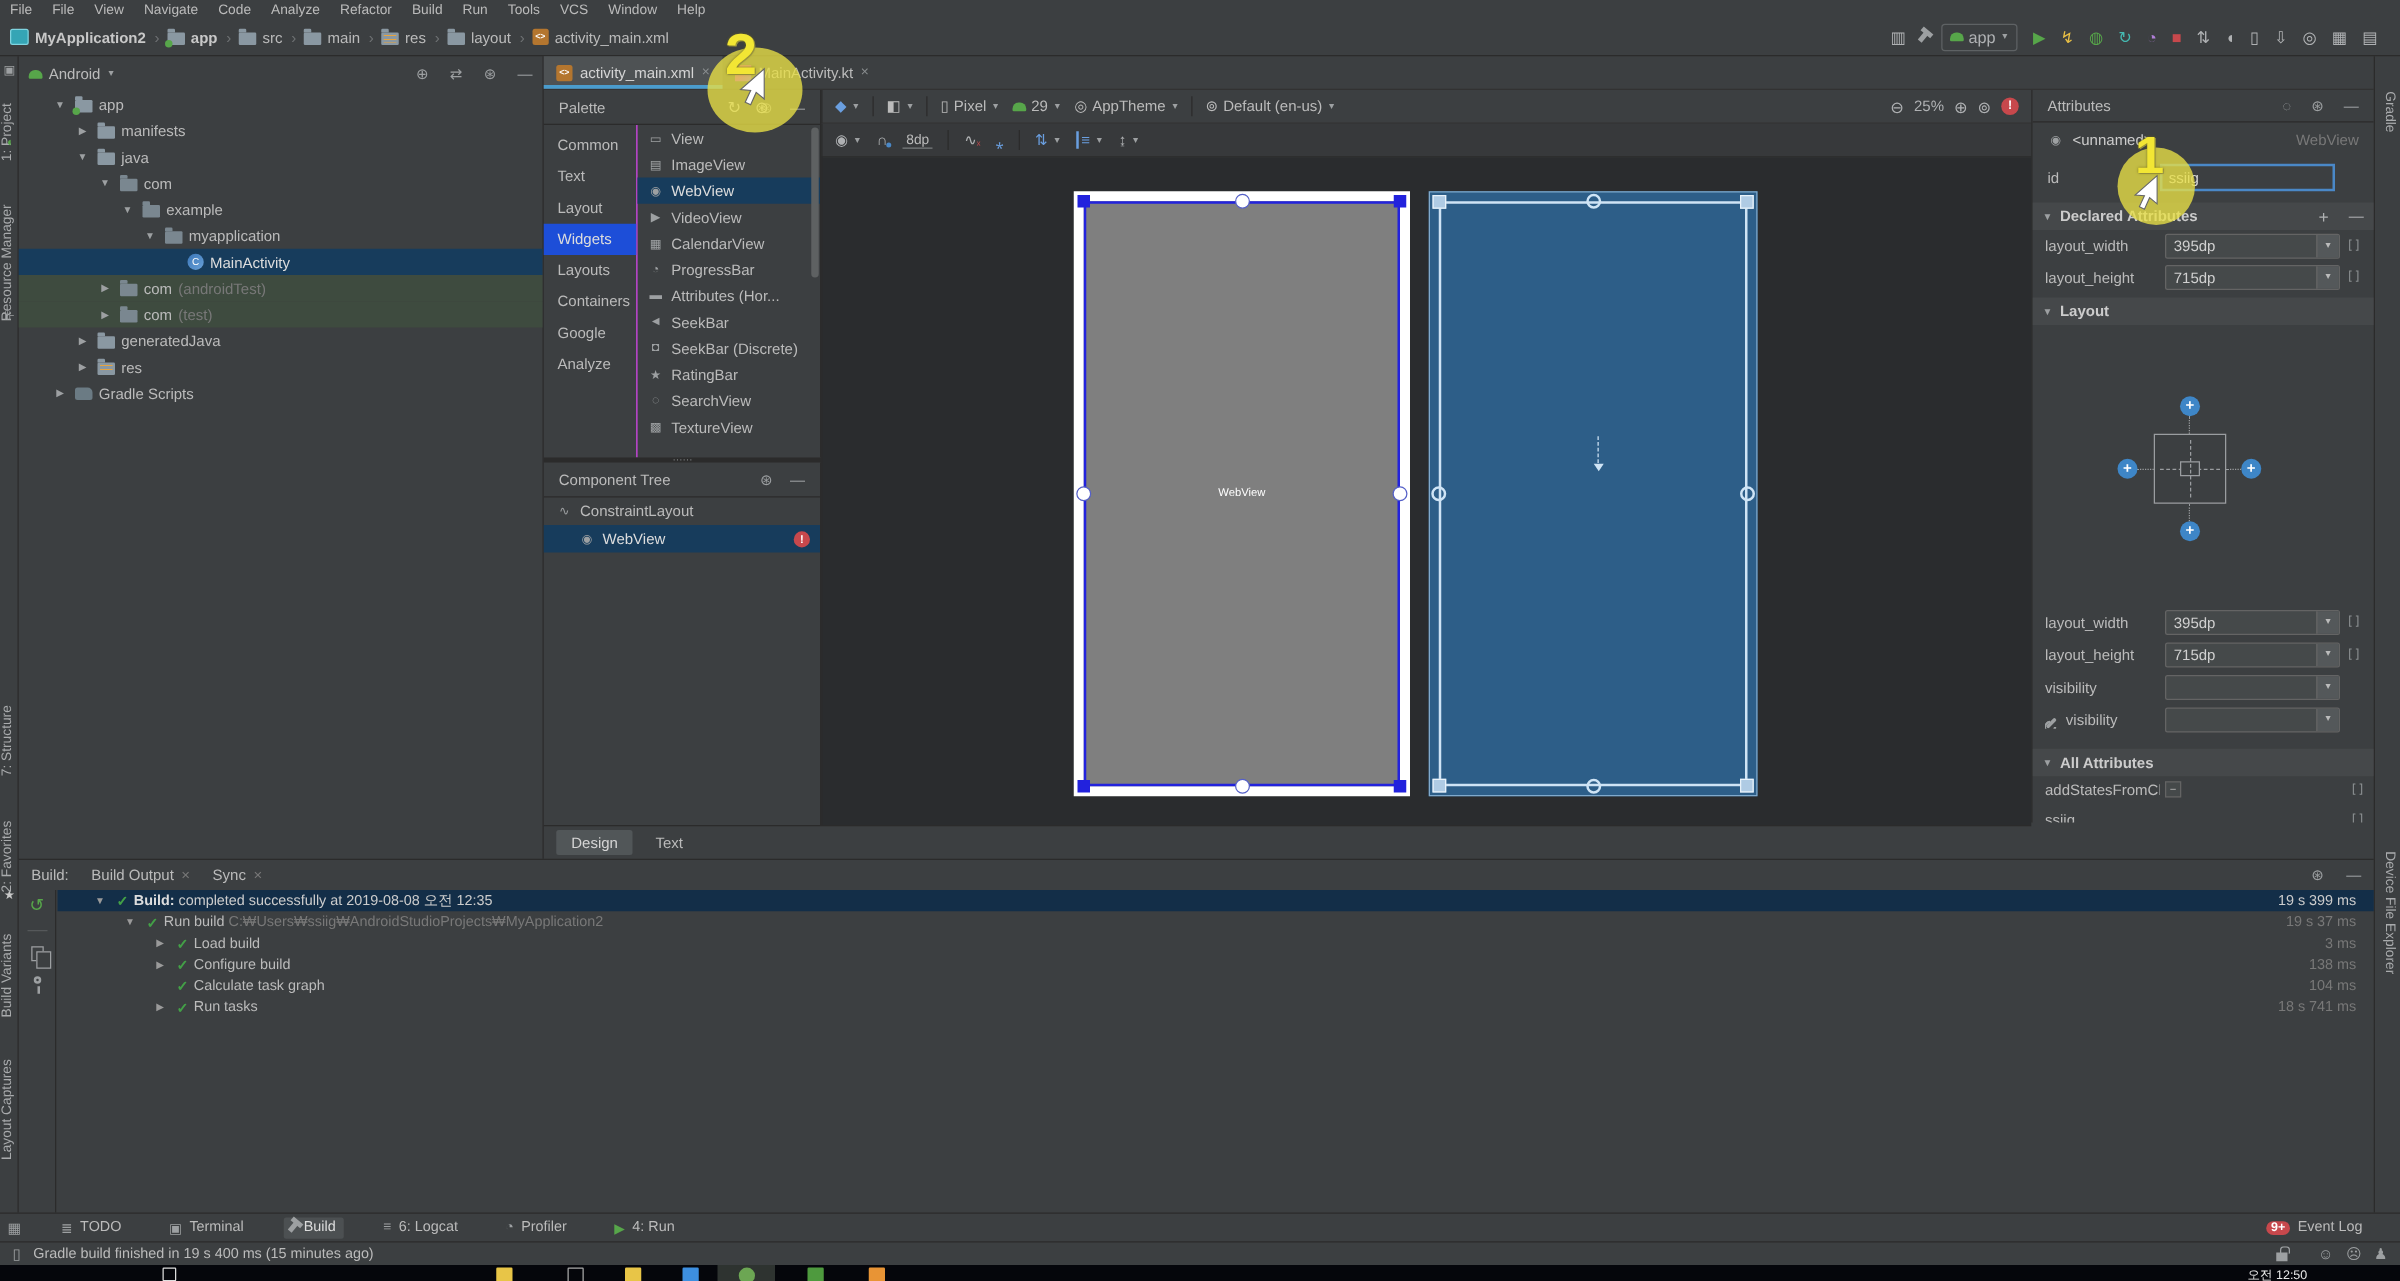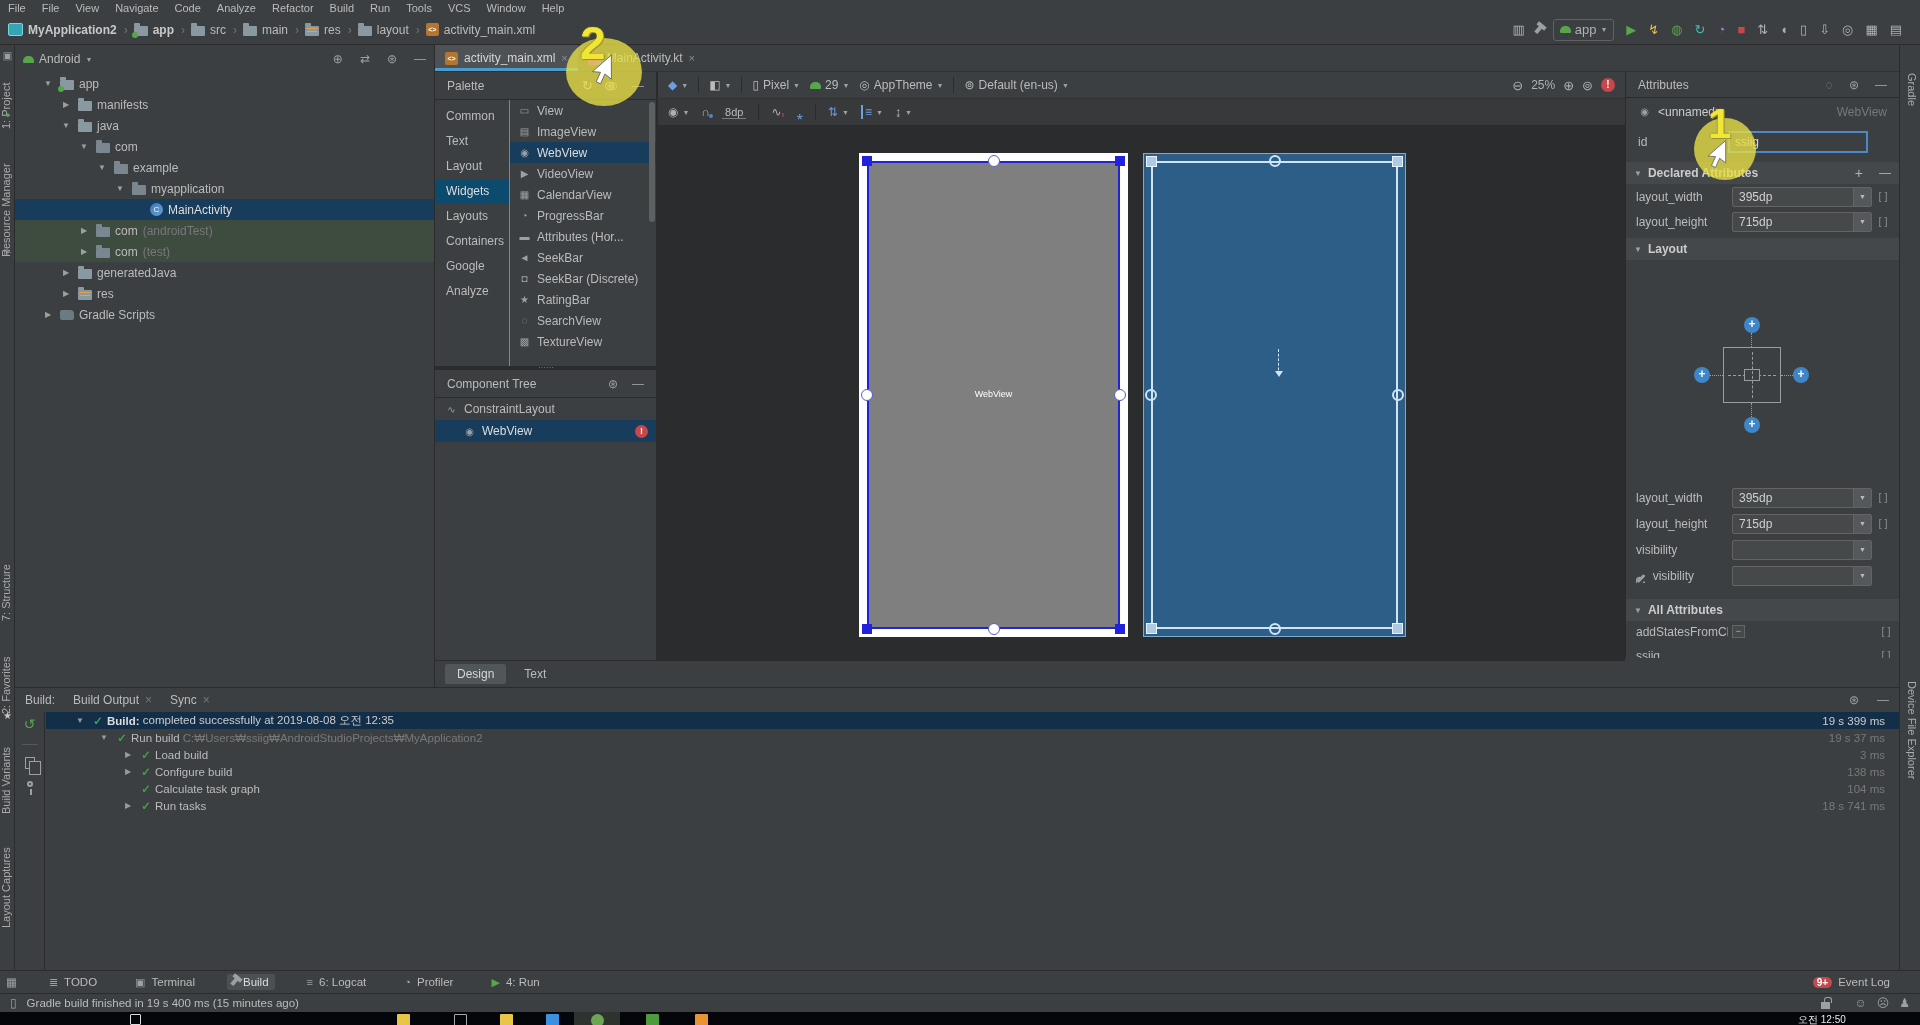--- a/index.html
+++ b/index.html
@@ -56,21 +56,21 @@
   .etab .x { color:#8A8E90; font-size:11px; }
 
   
   .palette { left:435px; top:72px; width:222px; height:294px; border-right:1px solid #2B2B2B; }
   .ph { height:28px; display:flex; align-items:center; padding:0 12px; border-bottom:1px solid #2B2B2B; }
   .ph .hic { margin-left:auto; color:#9DA0A2; font-size:12px; }
   .ph .hic + .hic { margin-left:14px; }
   .palbody { display:flex; height:266px; }
   .palcats { width:75px; border-right:1px solid #d946ef; padding-top:4px; }
   .palcats div { height:25px; line-height:25px; padding-left:11px; color:#BBB; }
-  .palcats div.on { background:#0c4a6e; color:#DDD; }
+  .palcats div.on { background:#1d4ed8; color:#DDD; }
   .palitems { flex:1; padding-top:0; position:relative; }
   .palitems .pit { height:21px; display:flex; align-items:center; gap:6px; padding-left:8px; white-space:nowrap; overflow:hidden; }
   .palitems .pit.on { background:#173C5C; color:#DDD; }
   .pic { width:13px; text-align:center; color:#9DA0A2; font-size:10px; flex:none; }
   .palscroll { position:absolute; right:1px; top:2px; width:6px; height:120px; background:#5E6162; border-radius:3px; }
   .splitgrip { left:435px; top:366px; width:222px; height:4px; background:#2B2B2B; color:#7A7D7F; font-size:8px; line-height:3px; text-align:center; }
   .ctree { left:435px; top:370px; width:222px; height:290px; border-right:1px solid #2B2B2B; }
   .ctrow { height:22px; display:flex; align-items:center; gap:6px; padding-left:10px; }
   .ctrow.sel { background:#173C5C; color:#DDD; }
   .errbadge { margin-left:auto; margin-right:8px; width:13px; height:13px; border-radius:50%; background:#C7484C; color:#fff; font-size:9px; font-weight:bold; text-align:center; line-height:13px; }

